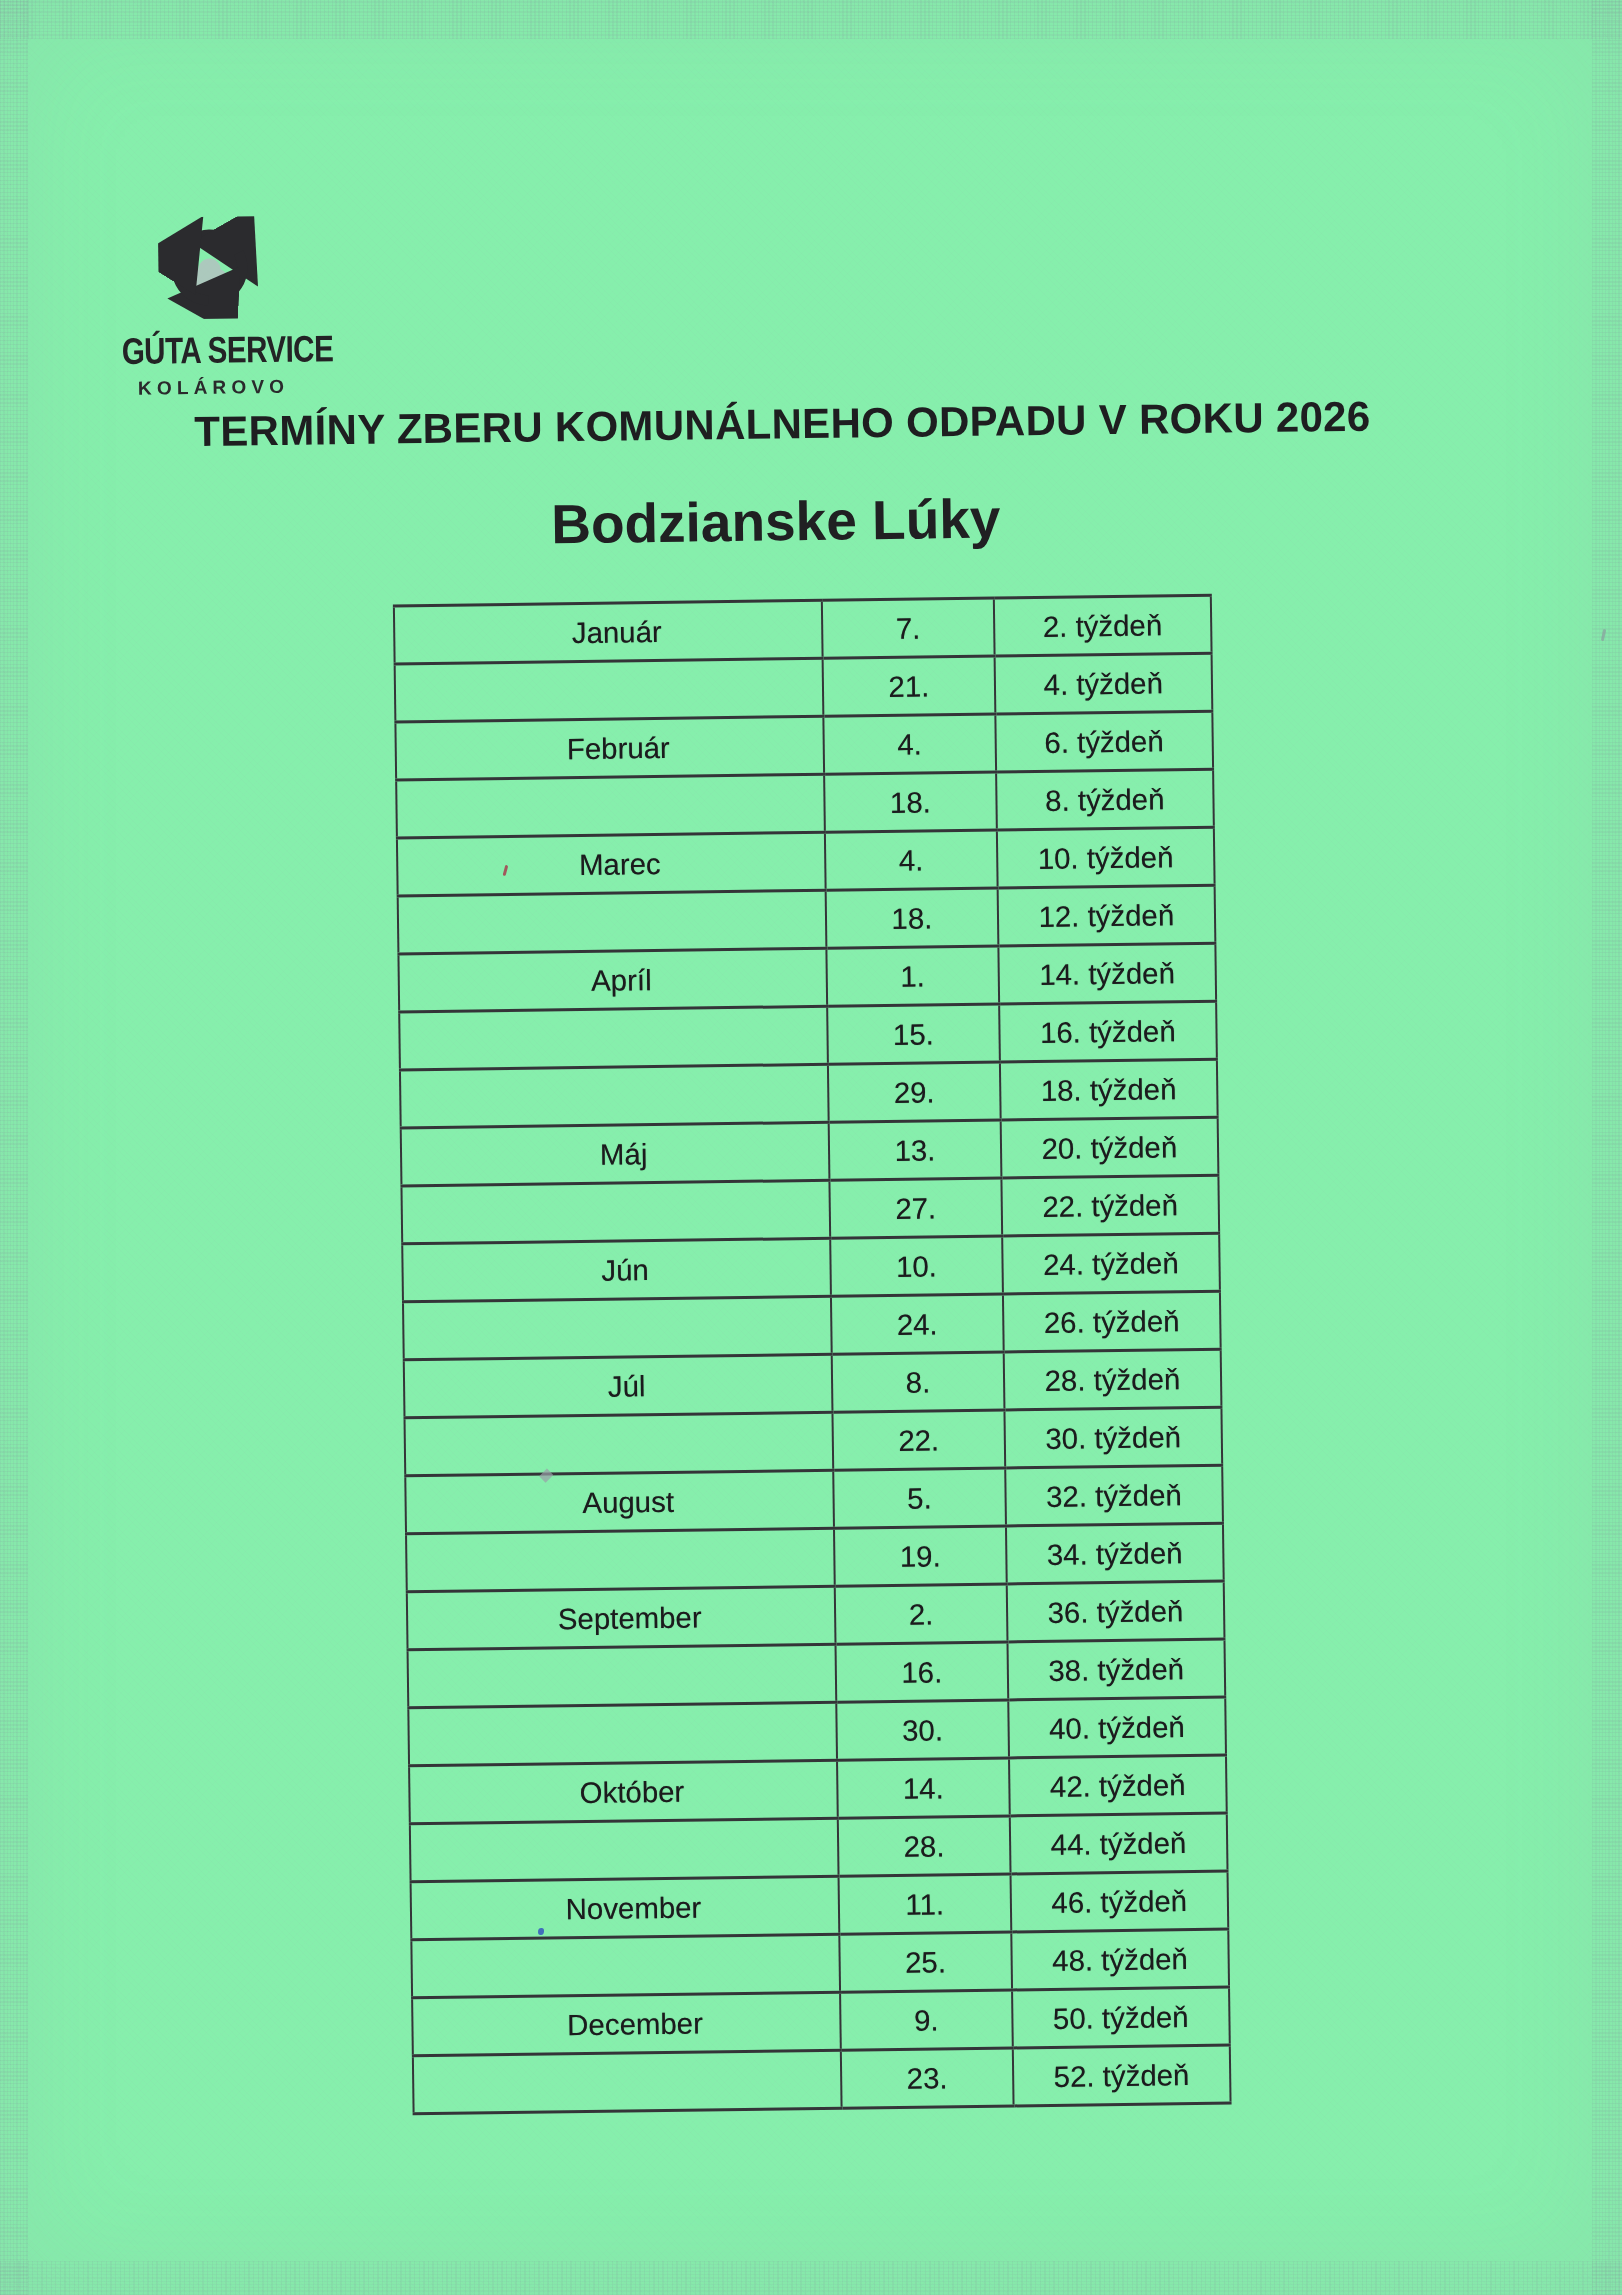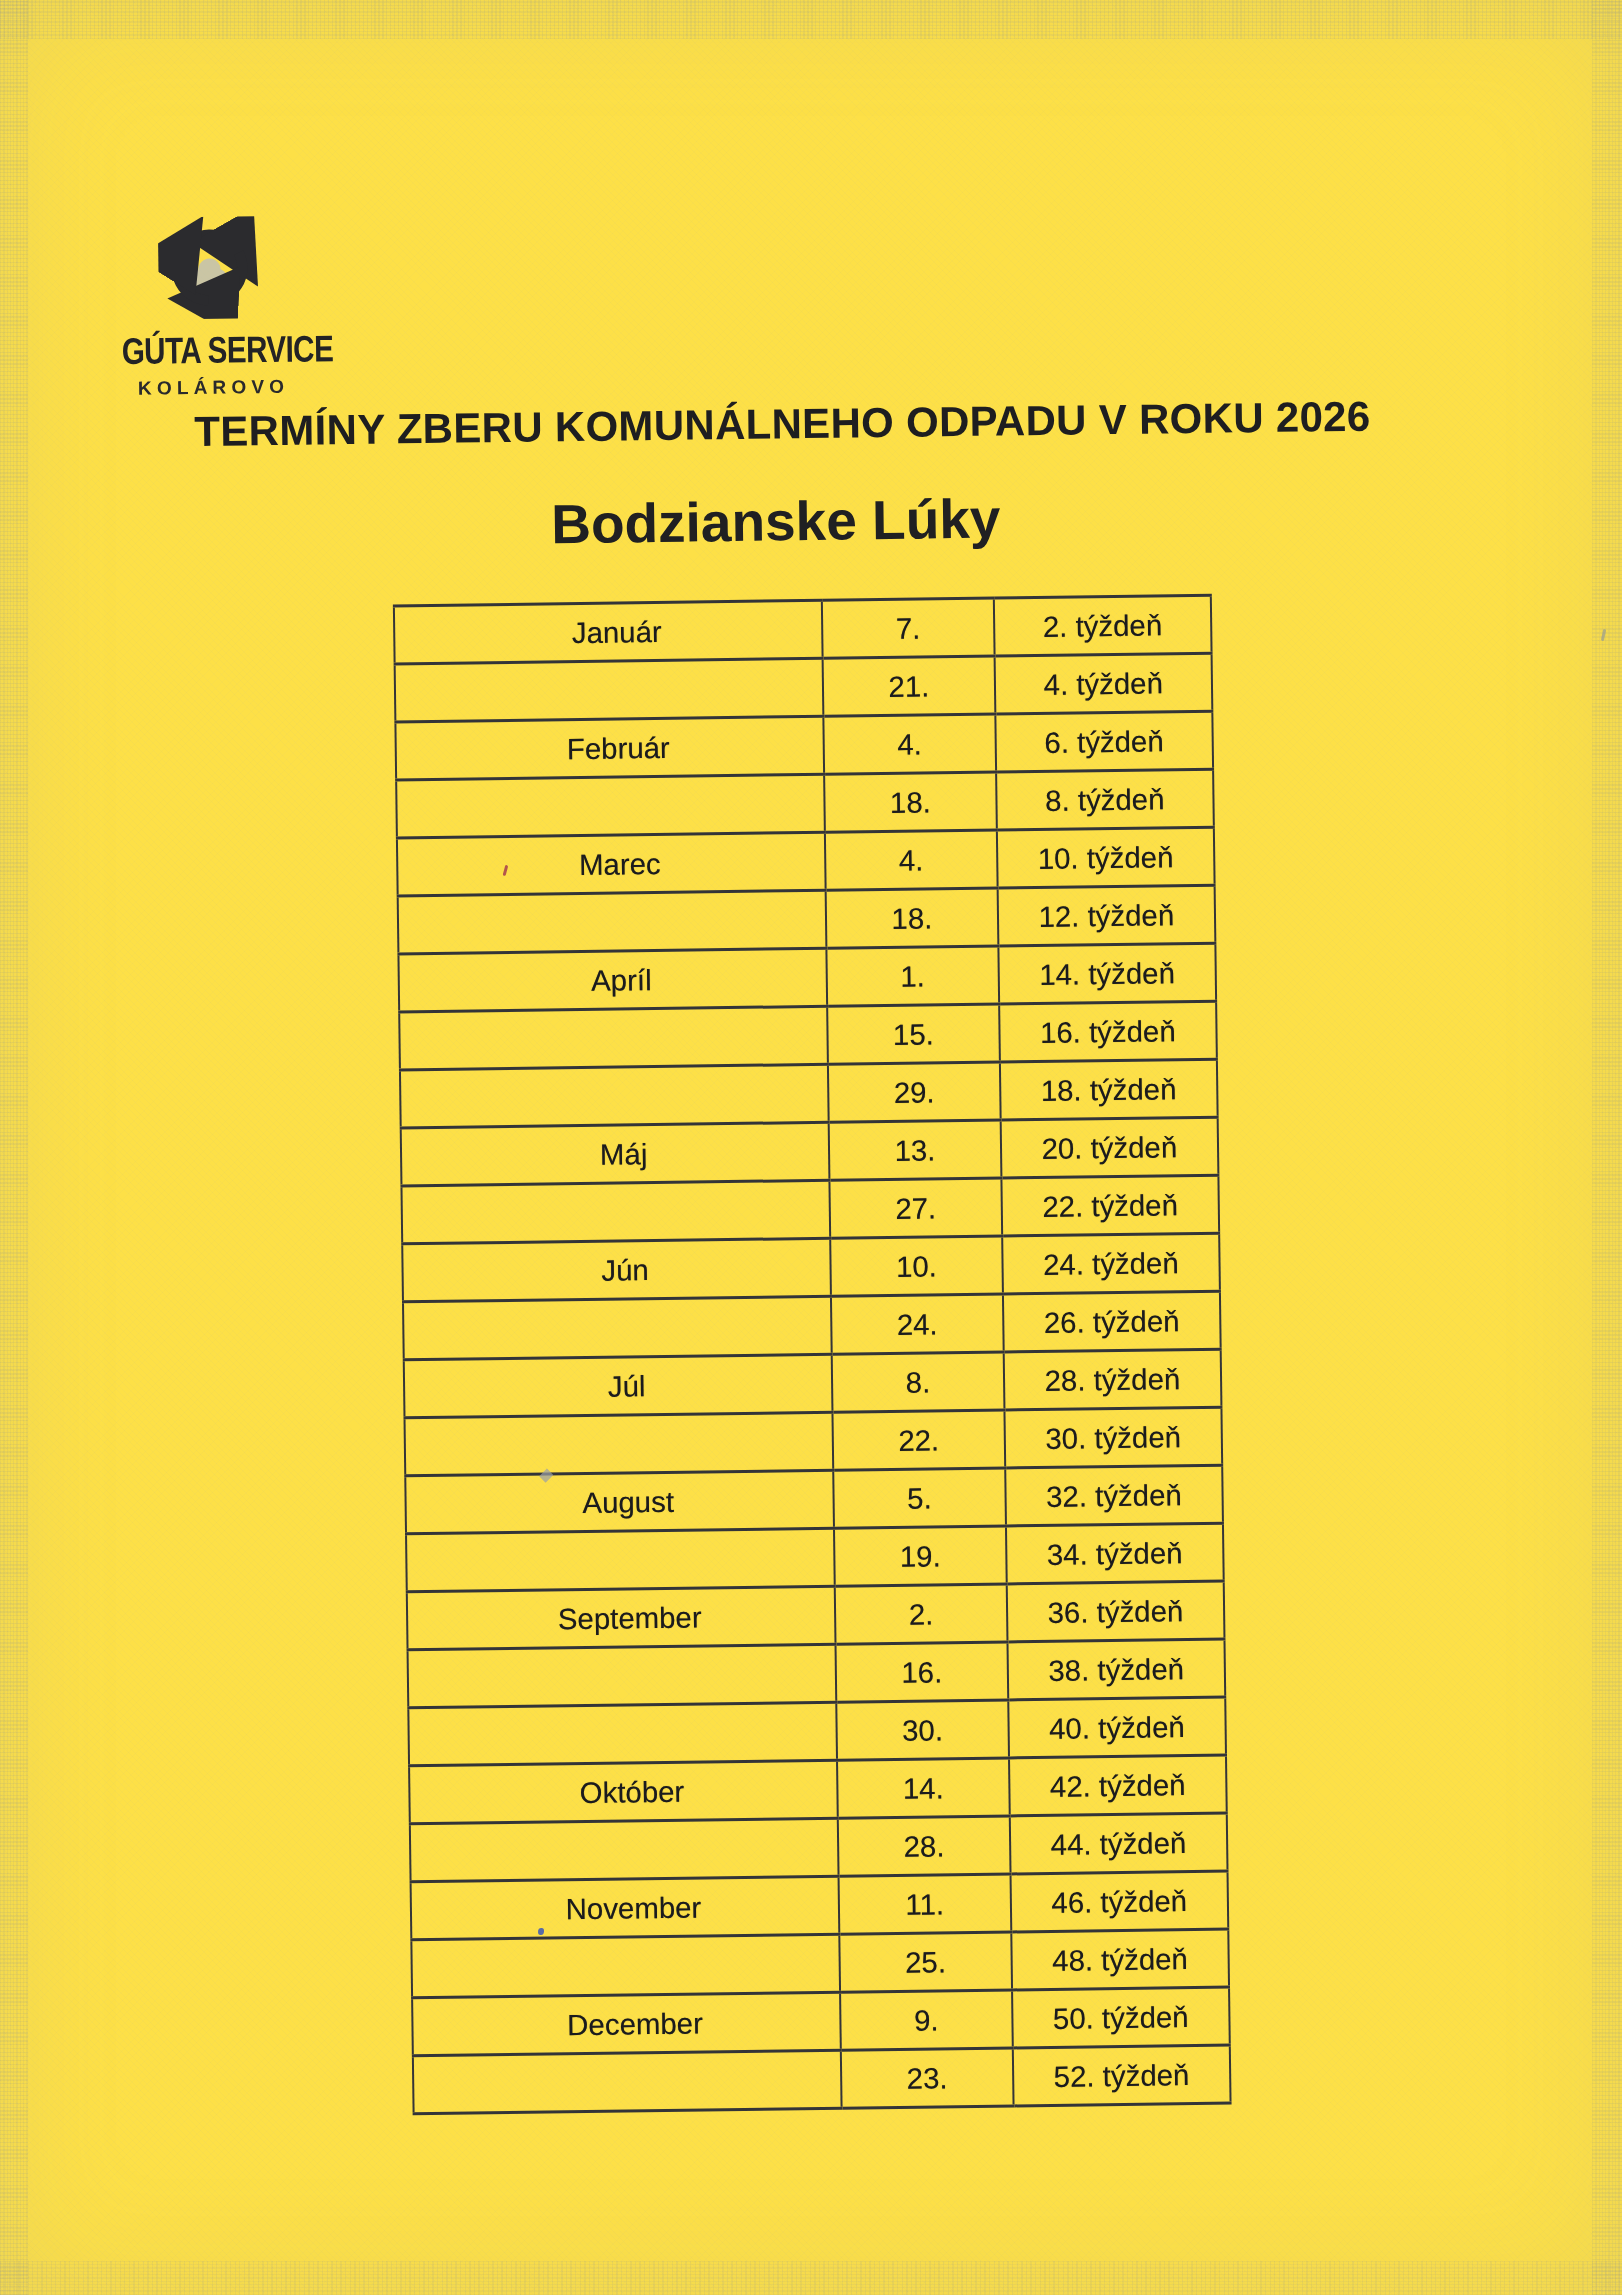--- a/index.html
+++ b/index.html
@@ -4,21 +4,21 @@
 <style>
   html, body {
     margin: 0; padding: 0;
     width: 1623px; height: 2295px;
     overflow: hidden;
     background: #fdfdfe;
     font-family: "Liberation Sans", sans-serif;
   }
   .page {
     position: absolute; inset: 0;
-    background: #fde047;
+    background: #86efac;
   }
   
   .grain {
     position: absolute; inset: 0; pointer-events: none;
     background:
       repeating-linear-gradient(45deg,  rgba(160,168,178,0.05) 0 0.7px, transparent 0.7px 4.6px),
       repeating-linear-gradient(-45deg, rgba(160,168,178,0.04) 0 0.7px, transparent 0.7px 5.9px);
   }
   .vignette {
     position: absolute; inset: 0; pointer-events: none;

